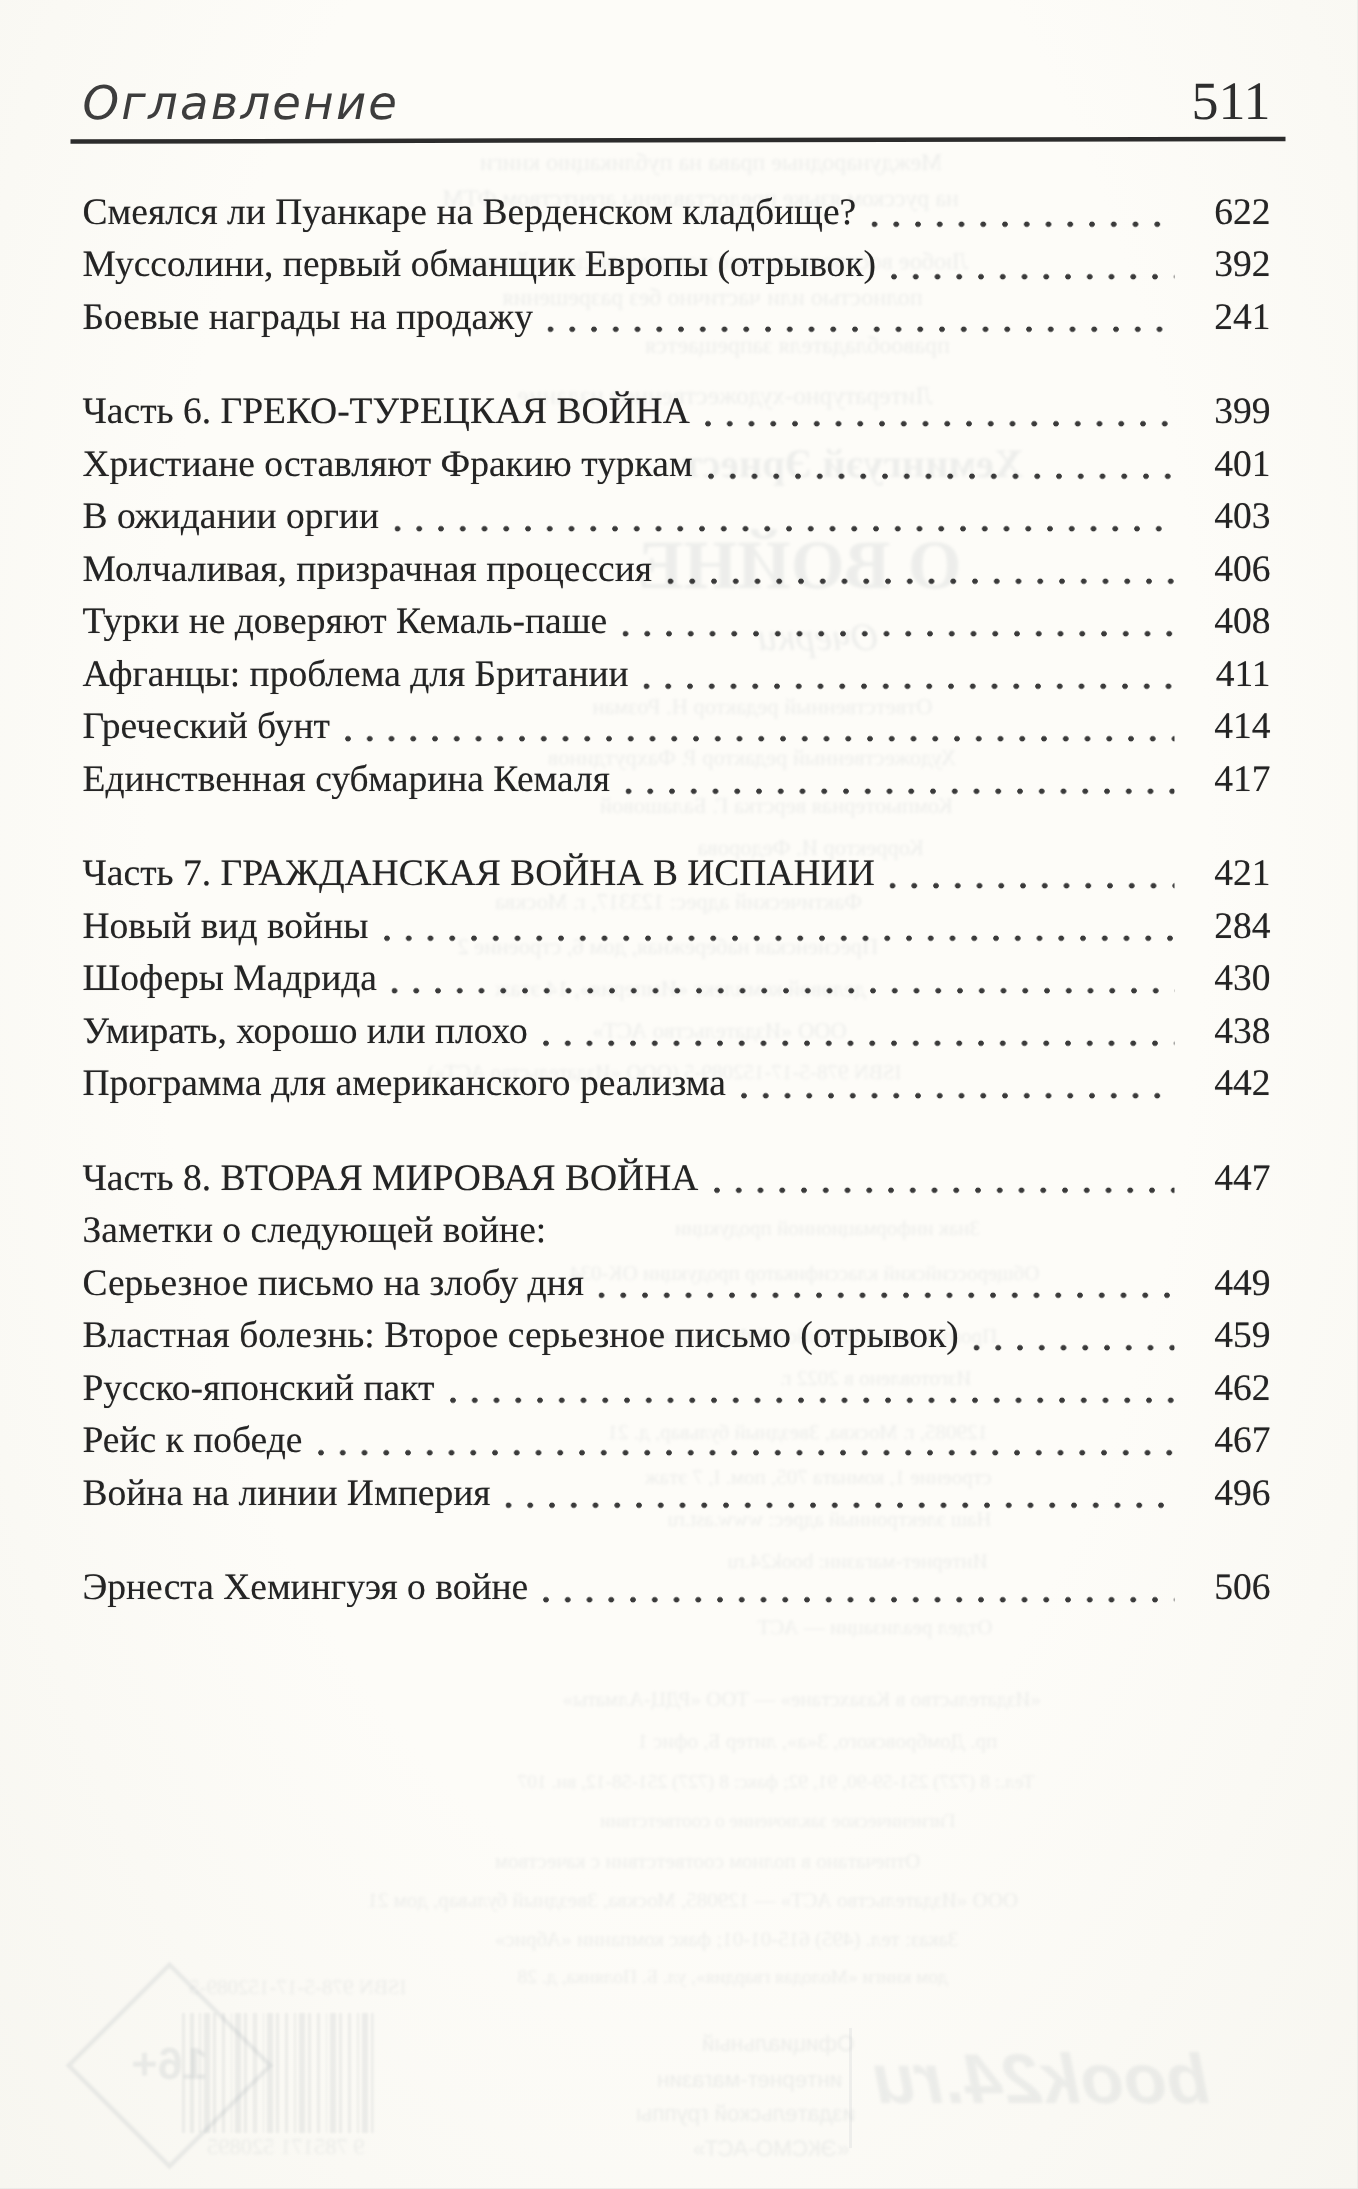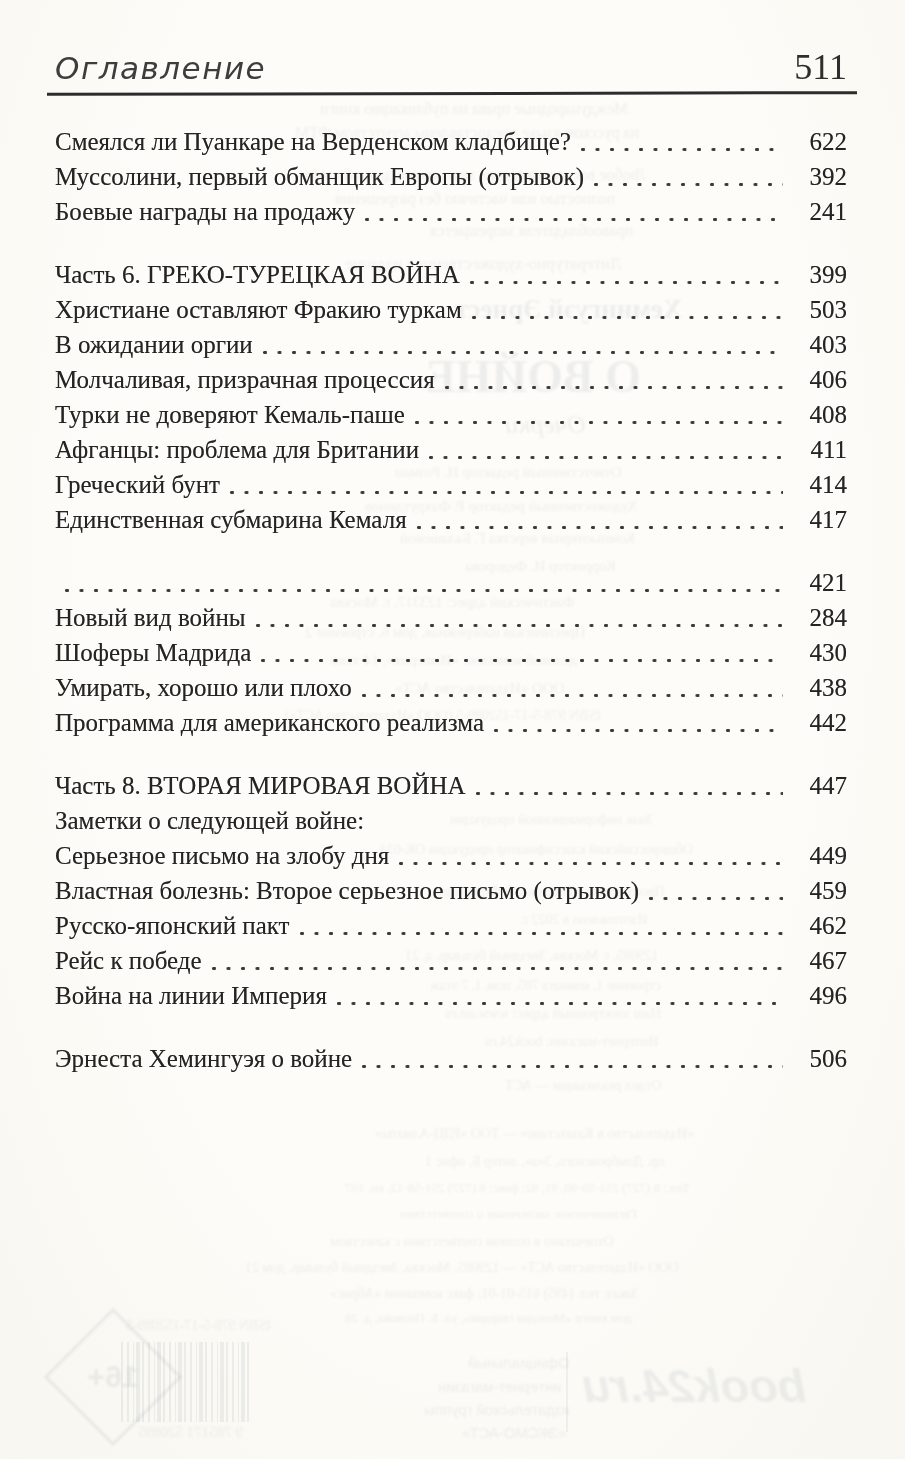--- a/index.html
+++ b/index.html
@@ -189,21 +189,21 @@
       </div>
       <div class="toc-section">
         <div class="toc-row">
           <span class="t">Часть 6. ГРЕКО-ТУРЕЦКАЯ ВОЙНА</span>
           <span class="dots"></span>
           <span class="p">399</span>
         </div>
         <div class="toc-row">
           <span class="t">Христиане оставляют Фракию туркам</span>
           <span class="dots"></span>
-          <span class="p">503</span>
+          <span class="p">401</span>
         </div>
         <div class="toc-row">
           <span class="t">В ожидании оргии</span>
           <span class="dots"></span>
           <span class="p">403</span>
         </div>
         <div class="toc-row">
           <span class="t">Молчаливая, призрачная процессия</span>
           <span class="dots"></span>
           <span class="p">406</span>
@@ -224,20 +224,21 @@
           <span class="p">414</span>
         </div>
         <div class="toc-row">
           <span class="t">Единственная субмарина Кемаля</span>
           <span class="dots"></span>
           <span class="p">417</span>
         </div>
       </div>
       <div class="toc-section">
         <div class="toc-row">
+          <span class="t">Часть 7. ГРАЖДАНСКАЯ ВОЙНА В ИСПАНИИ</span>
           <span class="dots"></span>
           <span class="p">421</span>
         </div>
         <div class="toc-row">
           <span class="t">Новый вид войны</span>
           <span class="dots"></span>
           <span class="p">284</span>
         </div>
         <div class="toc-row">
           <span class="t">Шоферы Мадрида</span>

